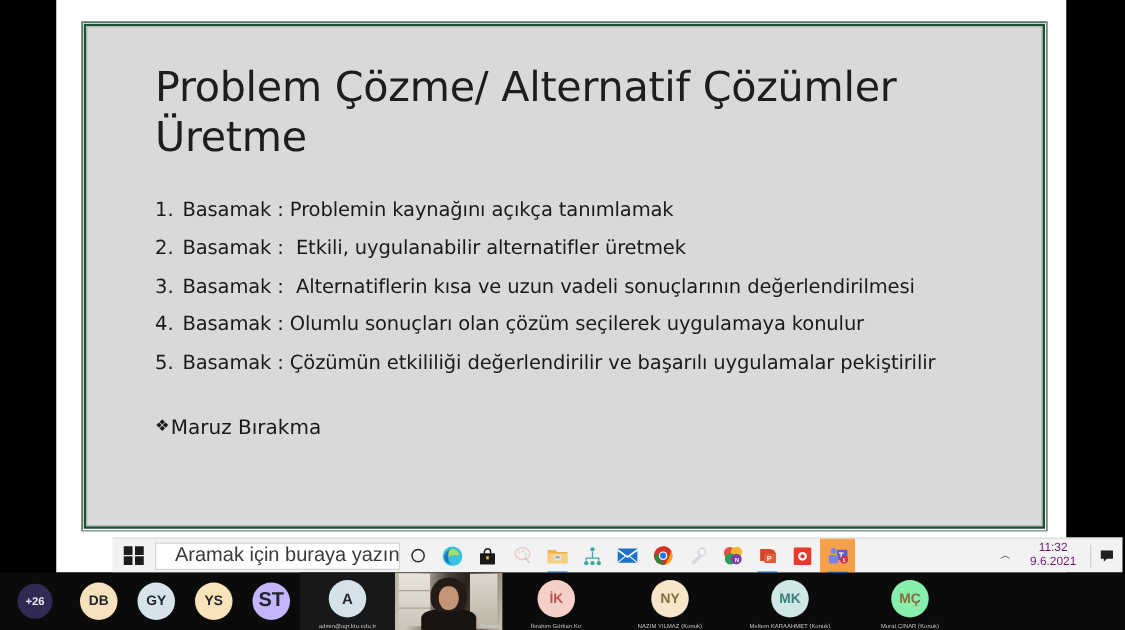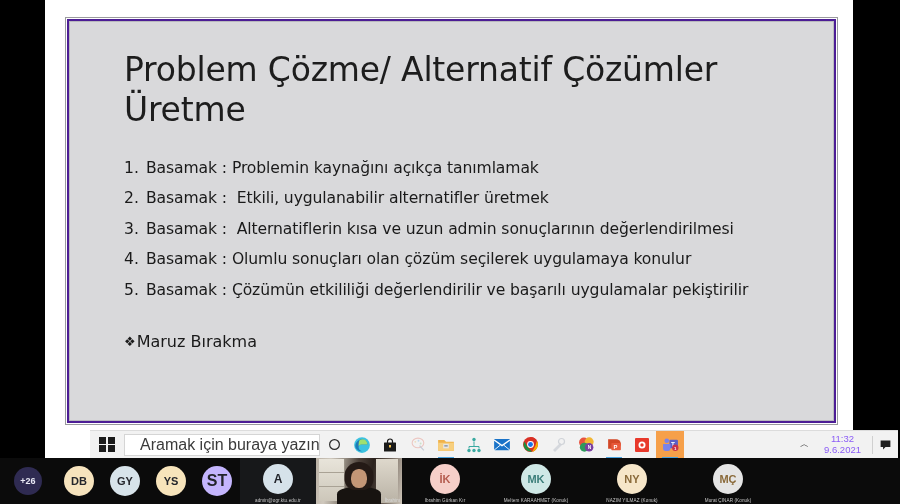--- a/index.html
+++ b/index.html
@@ -11,21 +11,21 @@
   }
   #screen { position: relative; width: 900px; height: 504px; background: #000; }
 
   
   #shared-stage {
     position: absolute; left: 45px; top: 0; width: 808px; height: 458px;
     background: #ffffff;
   }
   #slide-frame {
     position: absolute; left: 20px; top: 17px; width: 773px; height: 408px;
-    background: #4c1d95;
+    background: #14532d;
     border: 1px solid #9a9a9e;
     box-shadow: 0 0 0 1px #ffffff inset;
   }
   #slide-inner {
     position: absolute; inset: 3px;
     border: 1px solid #b9b9bd;
     background: #d9d9db;
     padding: 22px 34px 10px 54px;
   }
 
@@ -91,21 +91,21 @@
   .tb-icon.running::after {
     content: ""; position: absolute; bottom: 0; left: 6px; right: 6px; height: 2px; background: #4aa3e0;
   }
   .tb-icon.dim { opacity: .32; }
 
   .tray {
     margin-left: auto; display: flex; align-items: center; gap: 6px;
     padding-right: 6px; height: 28px;
   }
   .tray-chevron { font-size: 9px; color: #333; padding: 0 4px; }
-  .clock { text-align: center; line-height: 1.12; color: #8b5cf6; padding: 0 5px; }
+  .clock { text-align: center; line-height: 1.12; color: #701a75; padding: 0 5px; }
   .clock div { font-size: 9.5px; }
   .tray-sep { width: 1px; height: 18px; background: #d0d0d0; }
 
   
   #participants {
     position: absolute; left: 0; top: 458px; width: 900px; height: 46px;
     background: #0b0b0b;
     display: flex; align-items: center;
   }
   .ptile {
@@ -184,21 +184,21 @@
           <div class="step-row">
             <span class="step-num">1.</span>
             <span class="step-text">Basamak : Problemin kaynağını açıkça tanımlamak</span>
           </div>
           <div class="step-row">
             <span class="step-num">2.</span>
             <span class="step-text">Basamak :  Etkili, uygulanabilir alternatifler üretmek</span>
           </div>
           <div class="step-row">
             <span class="step-num">3.</span>
-            <span class="step-text">Basamak :  Alternatiflerin kısa ve uzun admin sonuçlarının değerlendirilmesi</span>
+            <span class="step-text">Basamak :  Alternatiflerin kısa ve uzun vadeli sonuçlarının değerlendirilmesi</span>
           </div>
           <div class="step-row">
             <span class="step-num">4.</span>
             <span class="step-text">Basamak : Olumlu sonuçları olan çözüm seçilerek uygulamaya konulur</span>
           </div>
           <div class="step-row">
             <span class="step-num">5.</span>
             <span class="step-text">Basamak : Çözümün etkililiği değerlendirilir ve başarılı uygulamalar pekiştirilir</span>
           </div>
 
@@ -393,27 +393,27 @@
       <span class="vt-hair"></span>
       <span class="vt-face"></span>
       <span class="vt-label">İbrahim</span>
     </div>
 
     <div class="ptile" style="width:86px">
       <span class="avatar" style="width:30px;height:30px;font-size:11px;background:#f6cfc9;color:#b45b4e;margin-bottom:5px;">İK</span>
       <span class="plabel">İbrahim Gürkan Kır</span>
     </div>
     <div class="ptile" style="width:96px">
+      <span class="avatar" style="width:30px;height:30px;font-size:11px;background:#f6e6c9;color:#8a6a3a;margin-bottom:5px;">NY</span>
+      <span class="plabel">NAZIM YILMAZ (Konuk)</span>
+    </div>
+    <div class="ptile" style="width:96px">
       <span class="avatar" style="width:30px;height:30px;font-size:11px;background:#cfe8e6;color:#3c7e7a;margin-bottom:5px;">MK</span>
       <span class="plabel">Meltem KARAAHMET (Konuk)</span>
     </div>
     <div class="ptile" style="width:96px">
-      <span class="avatar" style="width:30px;height:30px;font-size:11px;background:#f6e6c9;color:#8a6a3a;margin-bottom:5px;">NY</span>
-      <span class="plabel">NAZIM YILMAZ (Konuk)</span>
-    </div>
-    <div class="ptile" style="width:96px">
-      <span class="avatar" style="width:30px;height:30px;font-size:11px;background:#e5e5e5;color:#8a6a3a;margin-bottom:5px;">MÇ</span>
+      <span class="avatar" style="width:30px;height:30px;font-size:11px;background:#86efac;color:#8a6a3a;margin-bottom:5px;">MÇ</span>
       <span class="plabel">Murat ÇINAR (Konuk)</span>
     </div>
 
   </div>
 
 </div>
 
 </body></html>

